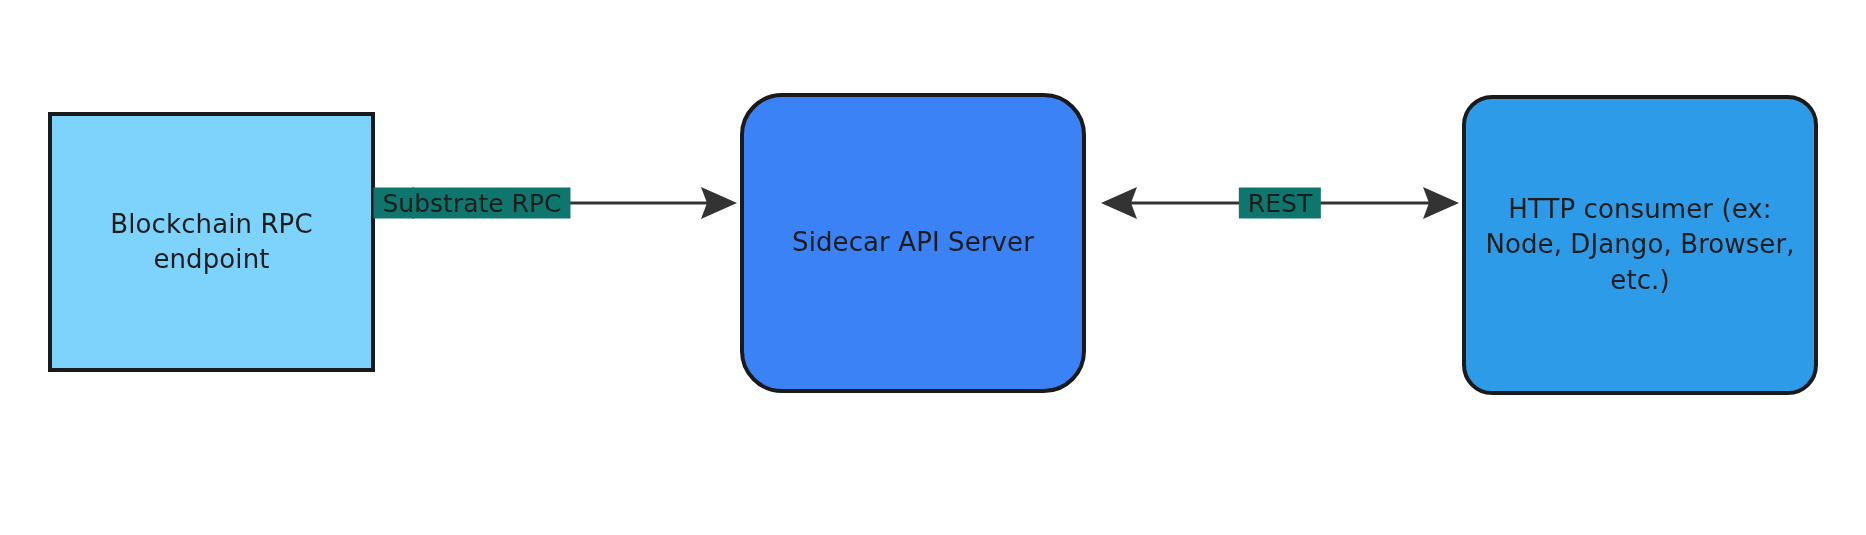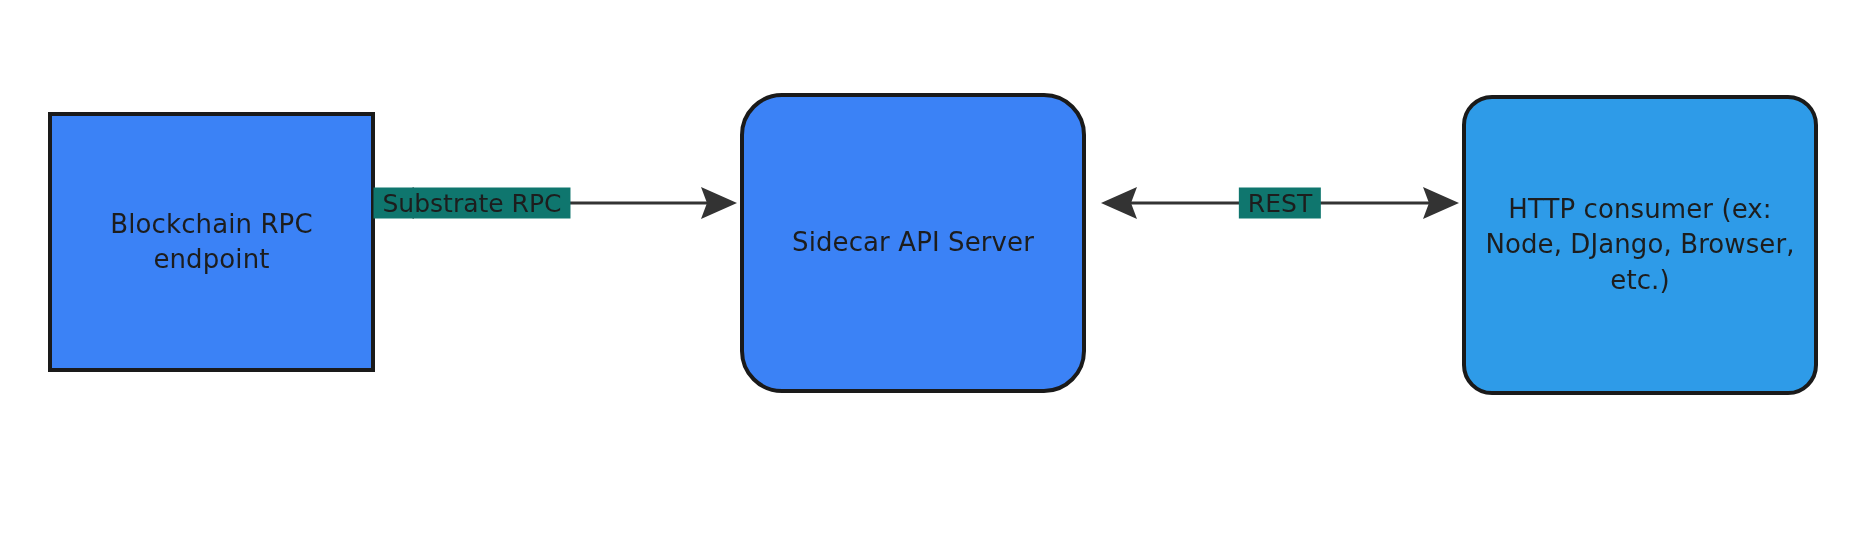--- a/index.html
+++ b/index.html
@@ -39,21 +39,21 @@
     display: block;
     padding: 0 14px;
     white-space: pre-line;
   }
 
   #node-blockchain-rpc {
     left: 48px;
     top: 112px;
     width: 327px;
     height: 260px;
-    background: #3b82f6;
+    background: #7dd3fc;
     border-radius: 0px;
   }
   #node-sidecar-api {
     left: 740px;
     top: 93px;
     width: 346px;
     height: 300px;
     background: #3b82f6;
     border-radius: 42px;
   }

